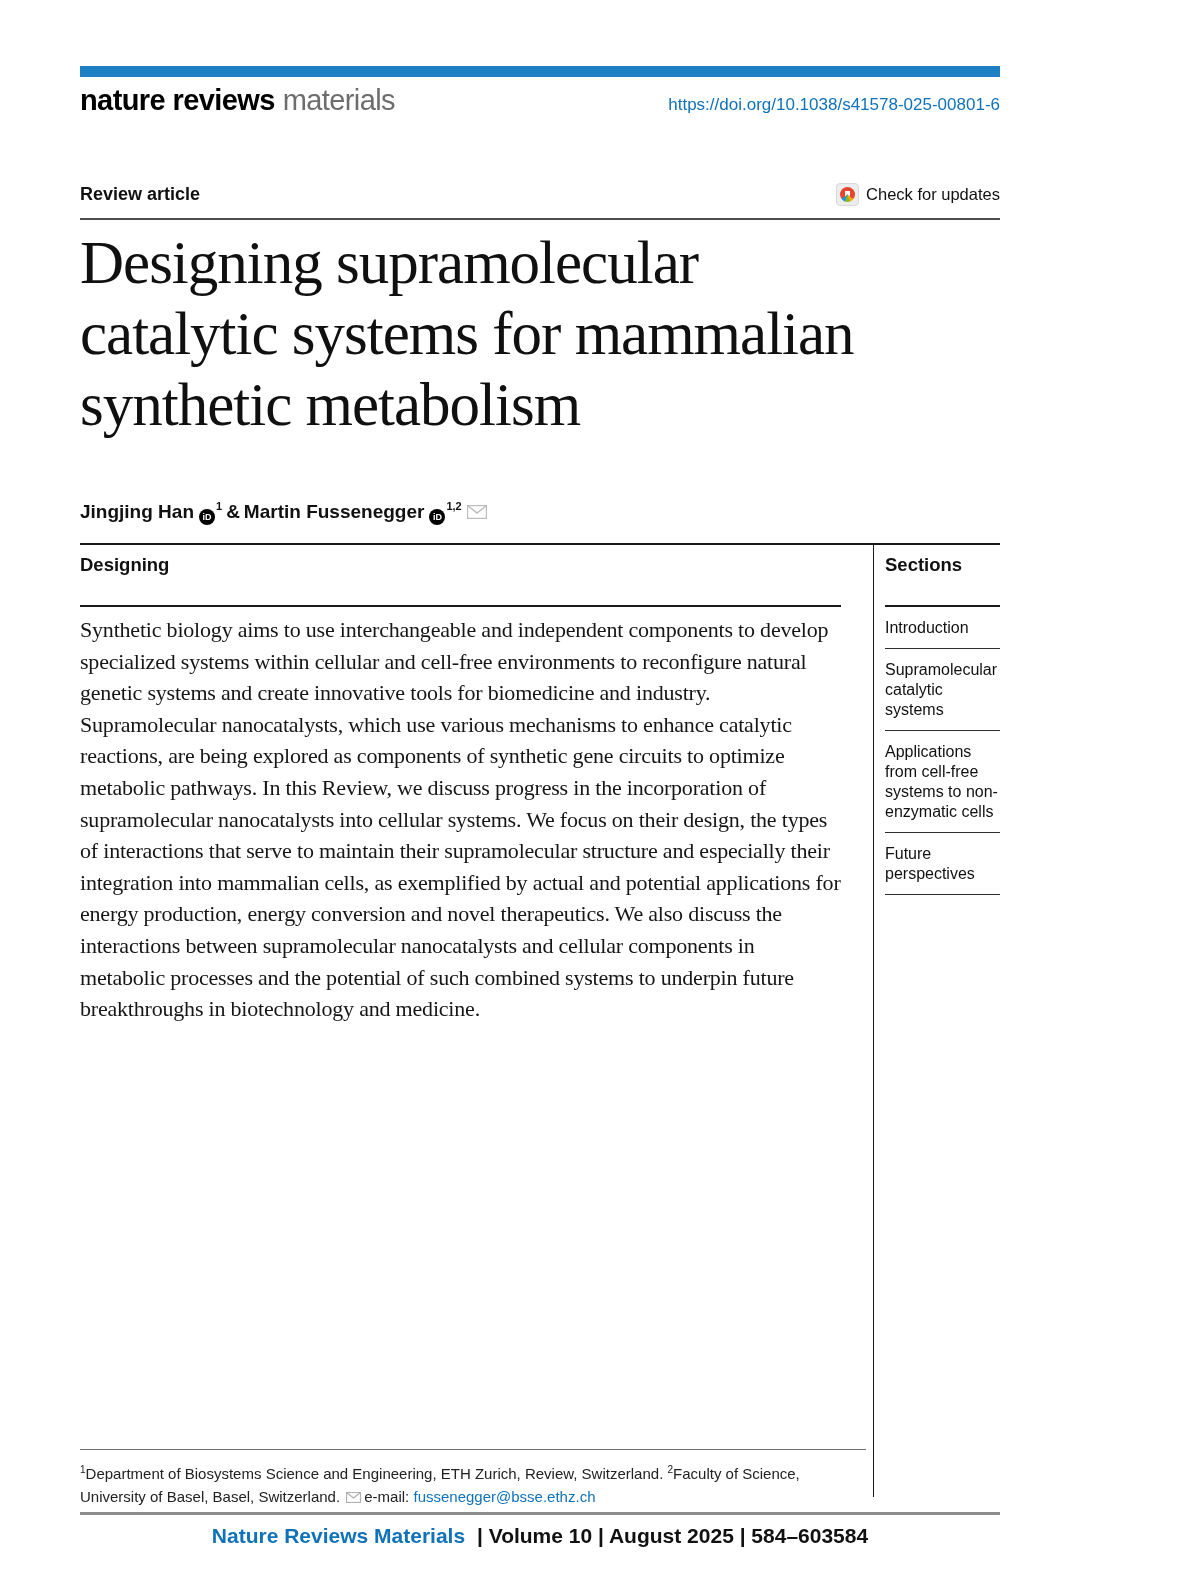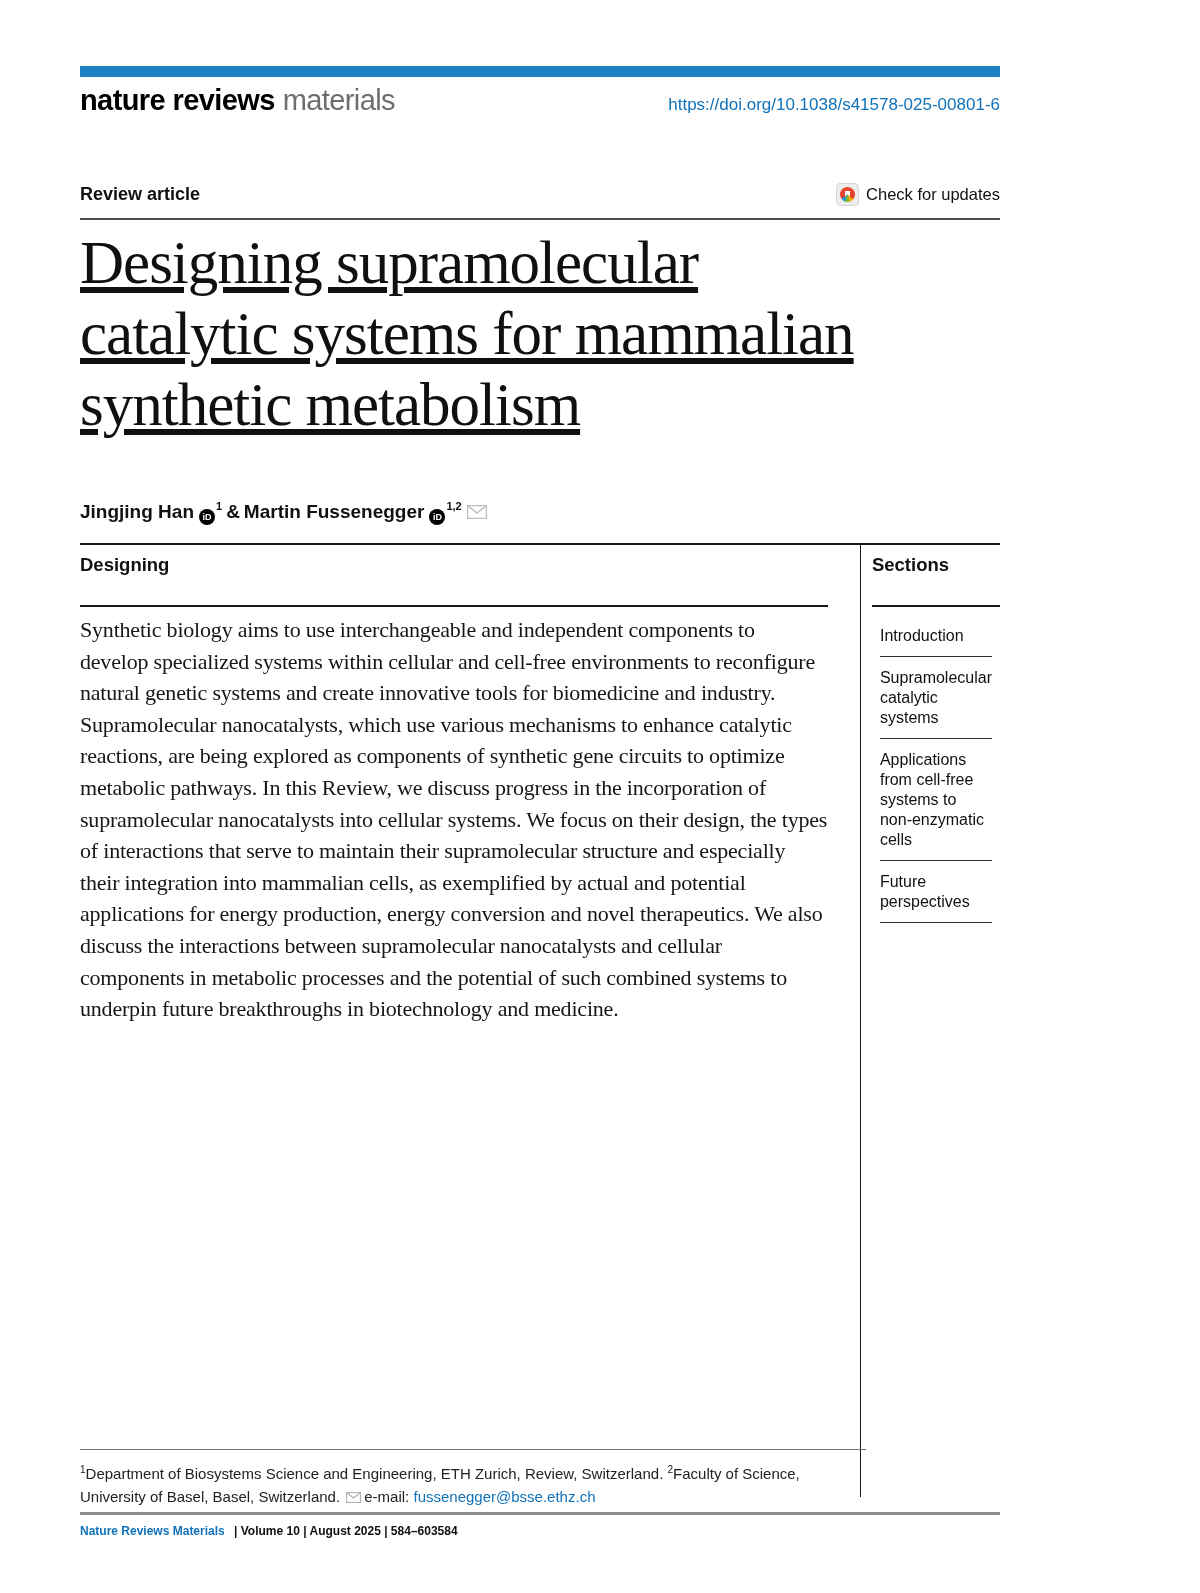--- a/index.html
+++ b/index.html
@@ -24,49 +24,49 @@
   .check{display:flex;align-items:center;gap:7px;font-size:16.5px;color:#111;cursor:pointer;}
   .cross-badge{width:23px;height:23px;border-radius:4px;background:#ededed;border:1px solid #d8d8d8;display:flex;align-items:center;justify-content:center;box-sizing:border-box;}
   .cross-circle{width:15px;height:15px;border-radius:50%;position:relative;
     background:conic-gradient(#e4452c 0 128deg,#f6a800 128deg 164deg,#85b72c 164deg 200deg,#2196d3 200deg 236deg,#e4452c 236deg 360deg);}
   .cross-mark{position:absolute;left:5px;top:3.5px;width:5px;height:6px;background:#fff;
     clip-path:polygon(0 0,100% 0,100% 100%,50% 62%,0 100%);}
   .rule1{position:absolute;top:218px;left:80px;right:88px;height:2px;background:#4d4d4d;}
   
   .title{position:absolute;top:227px;left:80px;width:1015px;margin:0;
     font-family:"Liberation Serif",serif;font-weight:normal;font-size:61px;line-height:71px;
-    letter-spacing:-1px;color:#101010;text-decoration:underline;}
+    letter-spacing:-1px;color:#101010;}
   .title span{display:block;}
   
   .authors{position:absolute;top:500px;left:80px;font-size:19px;font-weight:bold;color:#111;}
   .authors .amp{margin:0 4px;}
   .orcid{display:inline-flex;width:16px;height:16px;border-radius:50%;background:#000;color:#fff;
     font-size:9px;font-weight:bold;align-items:center;justify-content:center;margin-left:5px;vertical-align:-2px;cursor:pointer;}
   .authors sup{font-size:11px;vertical-align:8px;margin-left:1px;}
   .env-icon{display:inline-block;vertical-align:-1px;margin-left:5px;cursor:pointer;}
   
   .main{position:absolute;top:543px;left:80px;right:88px;height:952px;border-top:2px solid #1a1a1a;display:flex;box-sizing:content-box;}
   .abs-col{width:793px;box-sizing:border-box;padding-right:32px;}
   .sec-col{flex:1;border-left:1.5px solid #1a1a1a;padding-left:11px;box-sizing:border-box;}
   .colhead{font-size:18.5px;font-weight:bold;margin:9px 0 0;color:#111;}
   .colrule{height:2px;background:#1a1a1a;margin-top:29px;}
   .sec-col .colrule{height:1.5px;}
   .abstract-text{font-family:"Liberation Serif",serif;font-size:22px;line-height:31.6px;
     margin:7px 0 0;color:#161616;letter-spacing:-0.2px;}
-  .sec-list{list-style:none;margin:8px;padding:0;font-size:16px;line-height:20px;color:#111;}
+  .sec-list{list-style:none;margin:0;padding:0;font-size:16px;line-height:20px;color:#111;}
   .sec-list li{padding:11px 0 10px;border-bottom:1px solid #2e2e2e;cursor:pointer;}
   
   .footnote{position:absolute;top:1449px;left:80px;width:786px;border-top:1px solid #6f6f6f;
     padding-top:8px;font-size:15px;line-height:23px;color:#222;}
   .footnote sup{font-size:10px;}
   .email-link{color:var(--link_blue);text-decoration:none;}
   .fn-env{display:inline-block;vertical-align:-1px;margin:0 3px 0 2px;}
   
   .footer{position:absolute;top:1512px;left:80px;right:88px;border-top:3px solid #8c8c8c;
-    padding-top:9px;display:flex;justify-content:flex-start;font-size:12px;font-weight:bold;color:#111;}
+    padding-top:9px;display:flex;justify-content:center;font-size:21px;font-weight:bold;color:#111;}
   .footer-journal{color:var(--link_blue);text-decoration:none;}
   .footer-meta{margin-left:6px;white-space:pre;}
 </style>
 </head>
 <body>
 
 <div class="page">
 
   <div class="topbar"></div>
 

